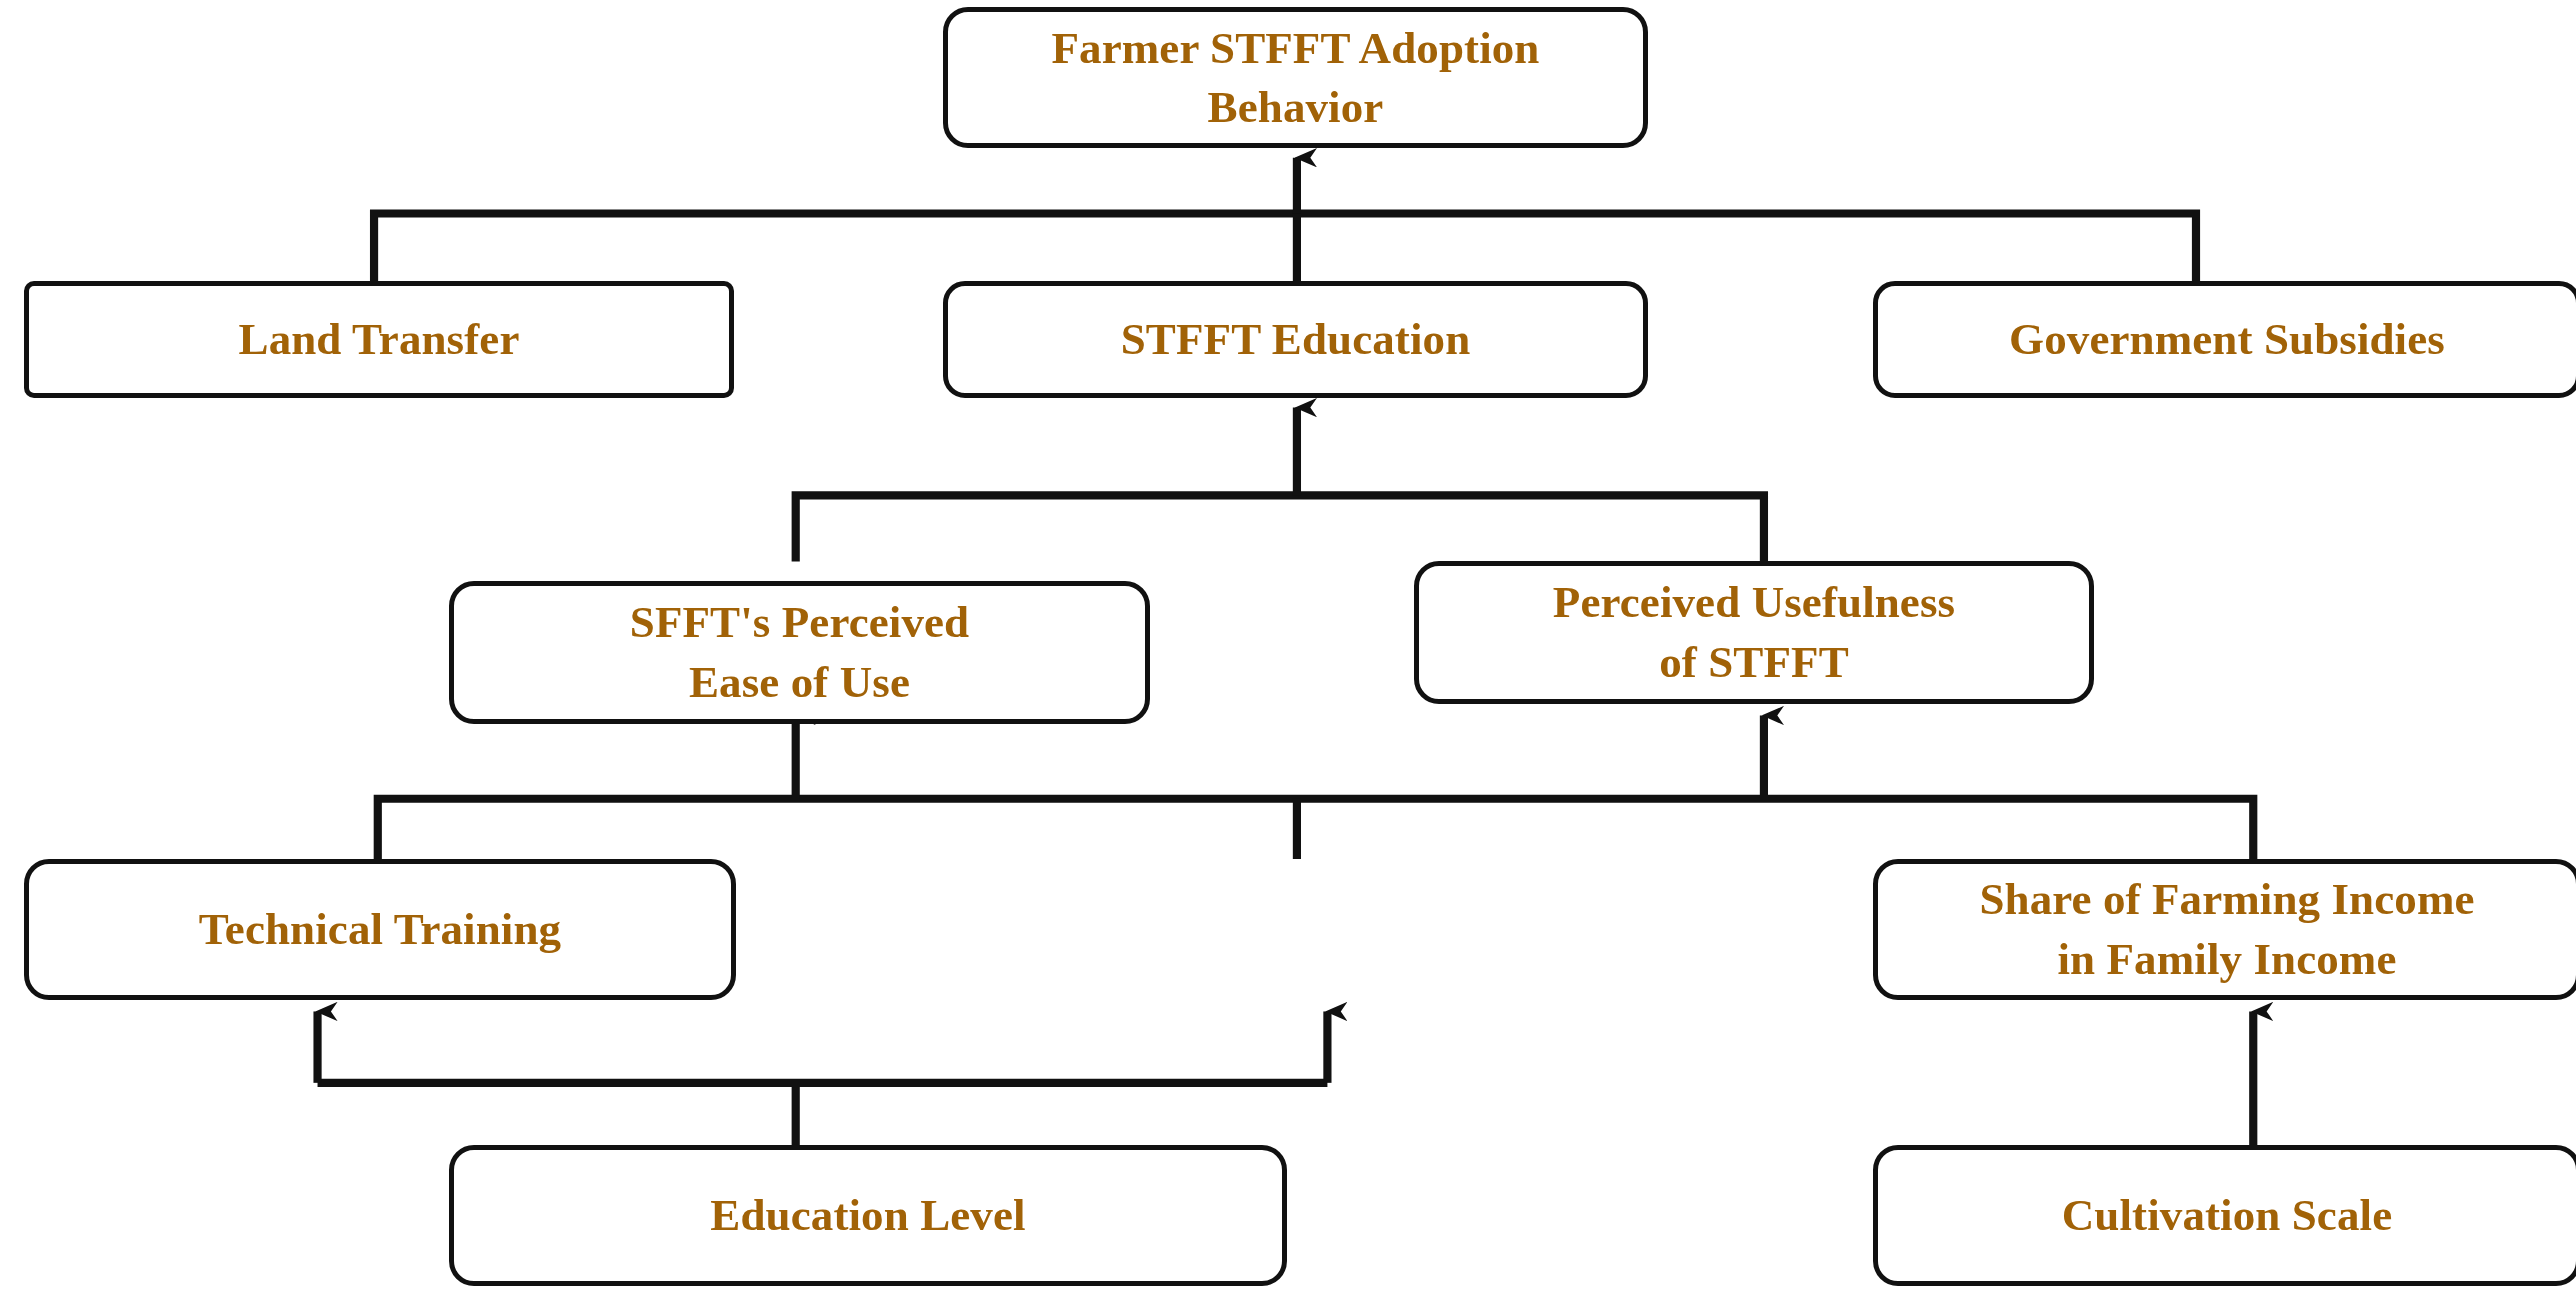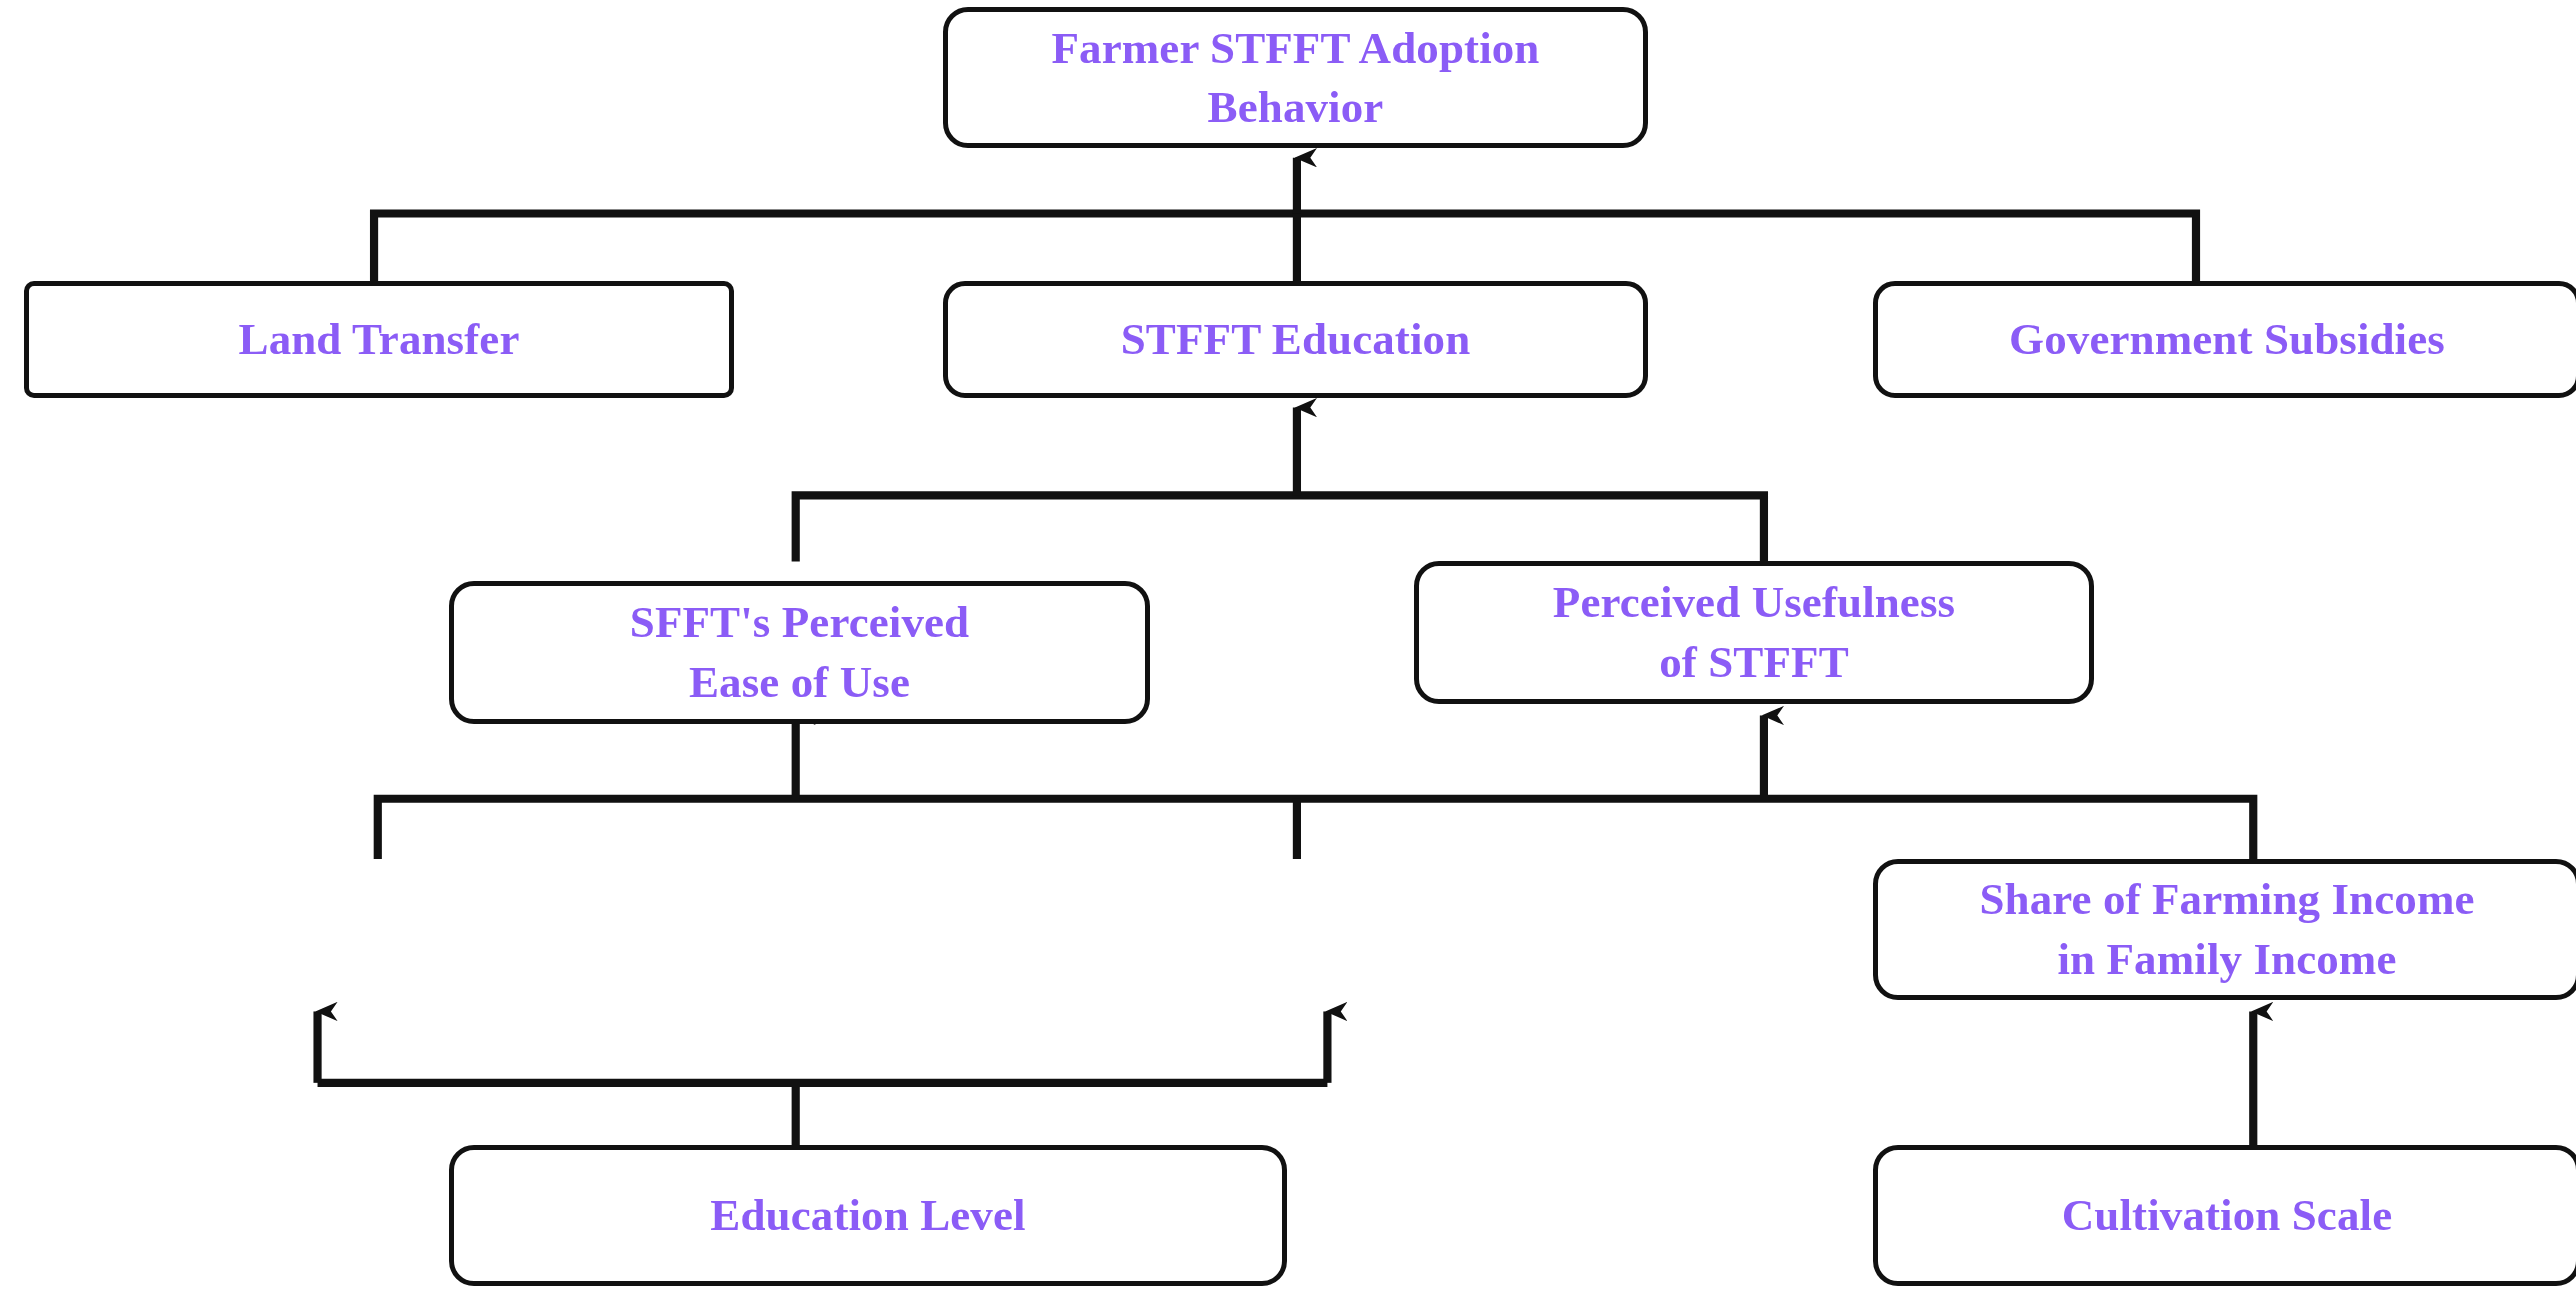--- a/index.html
+++ b/index.html
@@ -33,21 +33,21 @@
     align-items: center;
     justify-content: center;
     text-align: center;
     z-index: 3;
   }
   .node-label {
     font-family: "Liberation Serif", "DejaVu Serif", serif;
     font-weight: bold;
     font-size: 45px;
     line-height: 1.32;
-    color: #8b5cf6;
+    color: #a16207;
     letter-spacing: 0.1px;
     white-space: pre-line;
     padding: 0 16.4px;
   }
   
   #n-adoption      { left: 943px; top: 7.4px;   width: 705px;  height: 141px; }
   #n-land          { left: 24px;   top: 281px;  width: 710px;  height: 117px; border-radius: 10px; }
   #n-awareness     { left: 943px; top: 281px;  width: 705px;  height: 117px; border-radius: 22px; }
   #n-subsidies     { left: 1873px; top: 281px;  width: 708px;  height: 117px; border-radius: 22px; }
   #n-ease          { left: 449px;  top: 561px;  width: 701px;  height: 143px; margin-top: 20px; }
@@ -124,20 +124,23 @@
   <div class="node" id="n-ease">
     <span class="node-label">SFFT's Perceived
 Ease of Use</span>
   </div>
 
   <div class="node" id="n-usefulness">
     <span class="node-label">Perceived Usefulness
 of STFFT</span>
   </div>
 
+  <div class="node" id="n-training">
+    <span class="node-label">Technical Training</span>
+  </div>
 
 
   <div class="node" id="n-incomeshare">
     <span class="node-label">Share of Farming Income
 in Family Income</span>
   </div>
 
   <div class="node" id="n-education">
     <span class="node-label">Education Level</span>
   </div>

